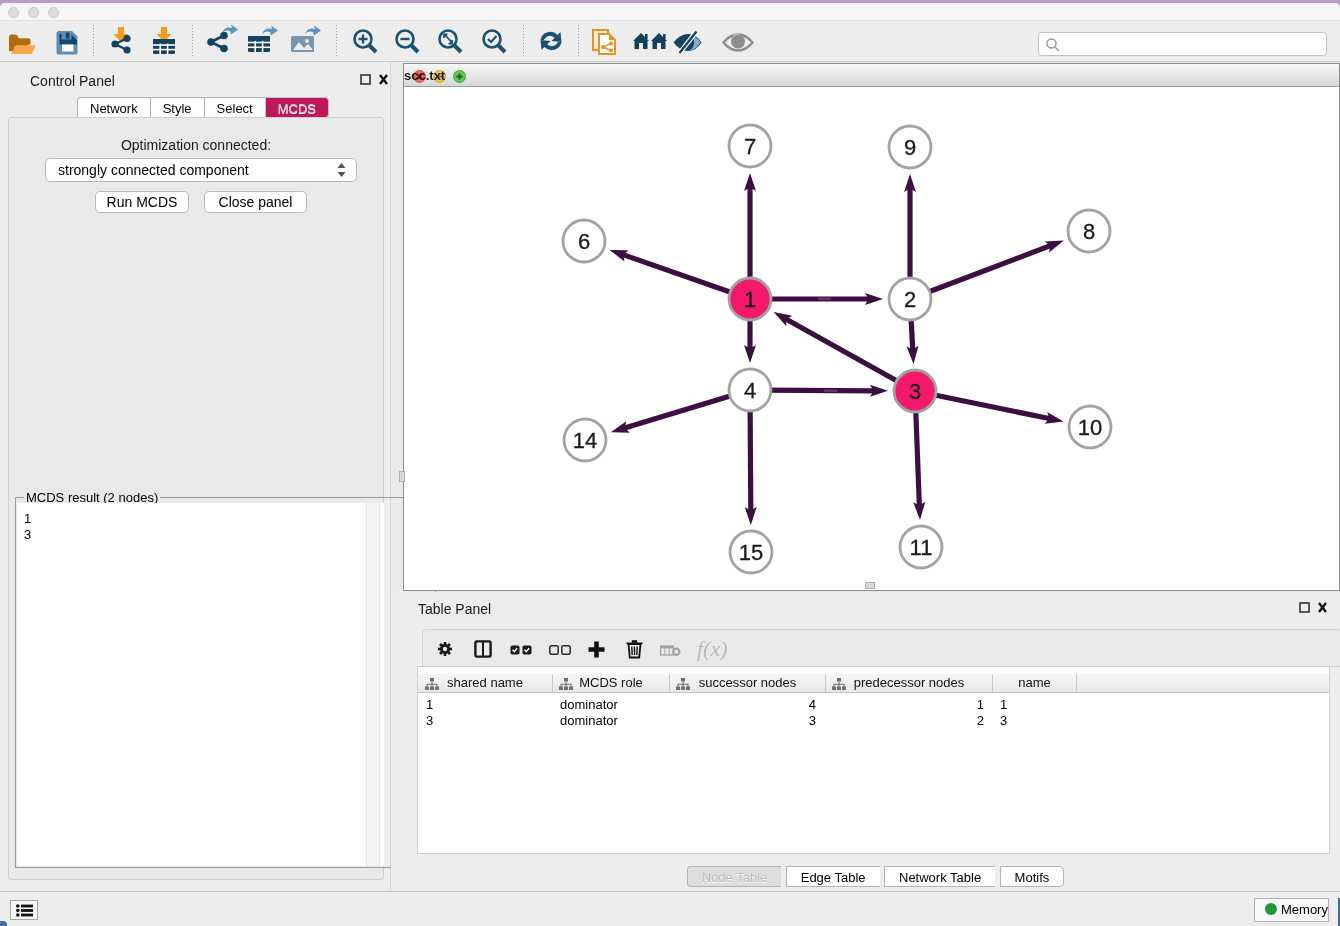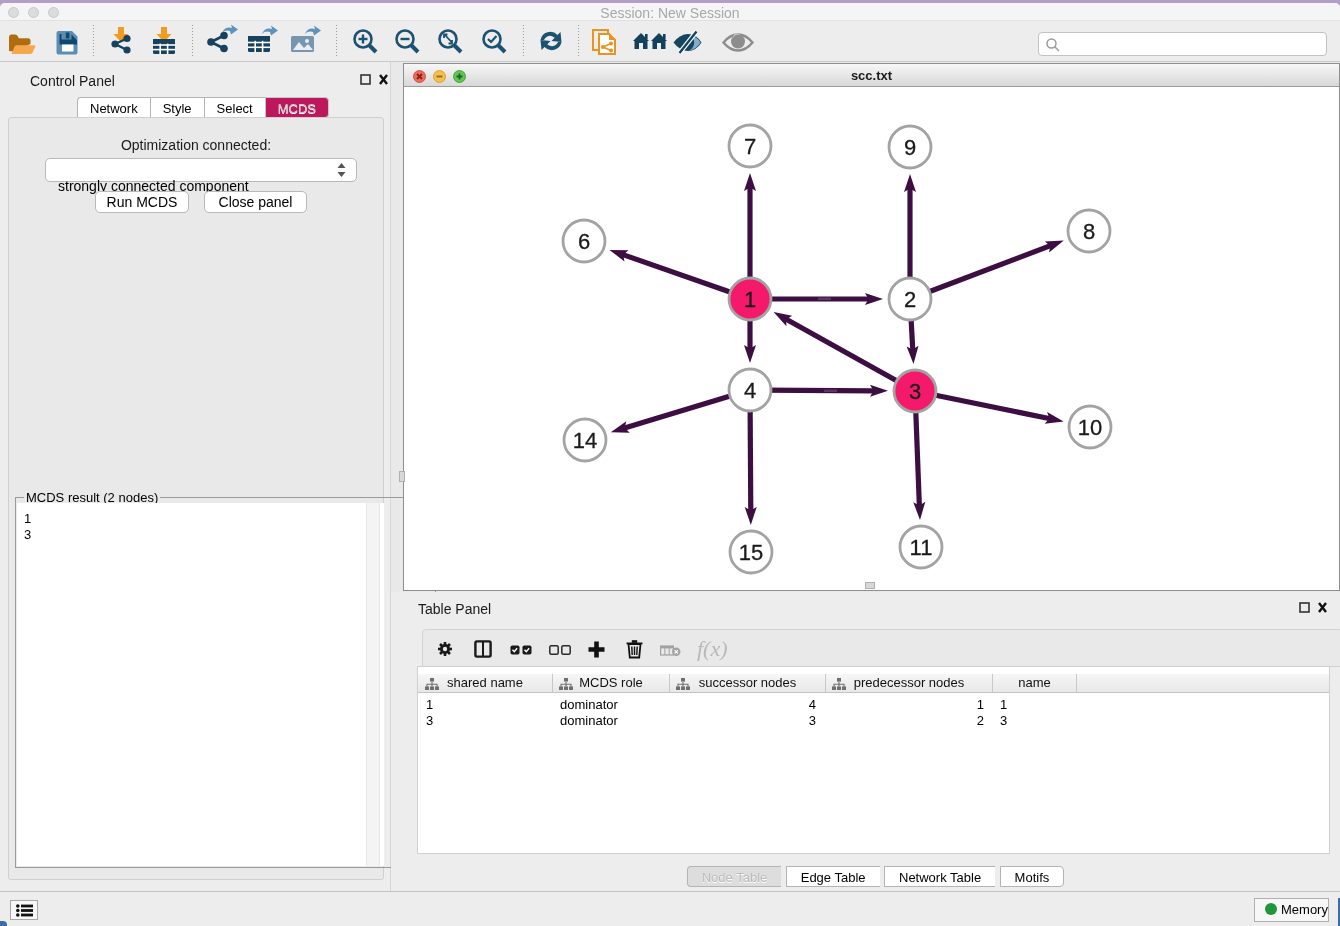--- a/index.html
+++ b/index.html
@@ -16,30 +16,30 @@
 .main { position:absolute; left:0; top:59px; width:1340px; height:829px; background:#e9e9e9; }
 
 .cpanel { position:absolute; left:0; top:0; width:391px; height:829px; background:#ededed; border-right:1px solid #d6d6d6; }
 .ptitle { position:absolute; font-size:14px; color:#1a1a1a; }
 .tabrow { position:absolute; top:35px; left:77px; height:38px; display:flex; }
 .tab { height:21px; font-size:13px; color:#000; background:#fff; border:1px solid #b4b4b4; border-right:none; padding:3px 12px 0 12px; }
 .tab.first { border-radius:4px 0 0 0; }
 .tab.sel { background:#be185d; color:#c9c9c9; border:1px solid #c6c6c6; border-radius:0 4px 4px 0; text-shadow:0 1px 0 #fff; }
 .tabcontent { position:absolute; left:8px; top:55px; width:376px; height:763px; background:#e9e9e9; border:1px solid #cfcfcf; border-radius:3px; }
 .octext { position:absolute; top:19px; width:100%; text-align:center; font-size:14px; color:#1a1a1a; }
-.dropdown { position:absolute; left:36px; top:40px; width:312px; height:24px; background:#fff; border:1px solid #b9b9b9; border-radius:5px; font-size:14px; color:#000; padding:19px 0 0 12px; }
+.dropdown { position:absolute; left:36px; top:40px; width:312px; height:24px; background:#fff; border:1px solid #b9b9b9; border-radius:5px; font-size:14px; color:#000; padding:3px 0 0 12px; }
 .btn { position:absolute; height:22px; background:#fff; border:1px solid #b9b9b9; border-radius:5px; font-size:14px; color:#000; text-align:center; padding-top:2px; }
 .groupbox { position:absolute; left:6px; top:379px; width:421px; height:371px; border:1px solid #9a9a9a; }
 .grouplabel { position:absolute; left:8px; top:-8px; background:#e9e9e9; font-size:13px; color:#000; padding:0 2px; }
 .listarea { position:absolute; left:1px; top:5px; width:367px; height:363px; background:#fff; font-size:13px; color:#000; padding:8px 0 0 7px; line-height:16px; }
 .vscroll { position:absolute; right:4px; top:0; width:14px; height:100%; background:#f4f4f4; border-left:1px solid #e8e8e8; border-right:1px solid #e8e8e8; }
 
 .netwin { position:absolute; left:403px; top:1px; width:937px; height:528px; border:1px solid #8e8e8e; background:#fff; }
 .nettitle { position:absolute; left:0; top:0; width:100%; height:23px; background:linear-gradient(#f7f7f7, #d8d8d8); border-bottom:1px solid #9c9c9c; }
-.nettitle .t { position:absolute; width:100%; text-align:center; top:4px; font-size:13px; color:#1a1a1a; font-weight:bold; }
+.nettitle .t { position:absolute; width:100%; top:4px; font-size:13px; color:#1a1a1a; font-weight:bold; }
 .canvas { position:absolute; left:0; top:24px; width:935px; height:502px; background:#fff; }
 
 .tpanel { position:absolute; left:391px; top:530px; width:949px; height:299px; background:#ededed; }
 .tbar { position:absolute; left:22px; top:37px; width:920px; height:38px; background:#e9e9e9; border:1px solid #d2d2d2; border-radius:4px 4px 0 0;margin-left:9px; }
 .ttable { position:absolute; left:26px; top:74px; width:913px; height:188px; background:#fff; border:1px solid #cfcfcf; }
 .thead { position:absolute; left:0; top:7px; width:100%; height:19px; background:linear-gradient(#f6f6f6,#e8e8e8); border-bottom:1px solid #c4c4c4; }
 .thcell { position:absolute; top:0; height:18px; border-right:1px solid #c8c8c8; font-size:13px; color:#111; text-align:center; padding-top:1px; }
 .trow { position:absolute; width:100%; height:16px; font-size:13px; color:#000; }
 .tcell { position:absolute; top:1px; }
 .btabs { position:absolute; left:10px; top:274px; width:100%; height:21px; text-align:center; }
@@ -50,21 +50,20 @@
 .memb { position:absolute; left:1254px; top:6px; width:75px; height:24px; background:#f7f7f7; border:1px solid #b0b0b0; font-size:13px; color:#000; }
 .listb { position:absolute; left:10px; top:8px; width:28px; height:20px; background:#f7f7f7; border:1px solid #a8a8a8; }
 </style>
 </head>
 <body>
 <div class="app">
   <div class="titlebar">
     <div class="tl" style="left:8px;"></div>
     <div class="tl" style="left:28px;"></div>
     <div class="tl" style="left:48px;"></div>
-    <div class="title-text">Session: New Session</div>
   </div>
   <div class="toolbar" id="toolbar">
     <div class="sep" style="left:93px;"></div>
     <div class="sep" style="left:192px;"></div>
     <div class="sep" style="left:336px;"></div>
     <div class="sep" style="left:523px;"></div>
     <div class="sep" style="left:578px;"></div>
     <svg class="ticon" style="left:0px;" width="40" height="41" viewBox="0 0 40 41">
       <path d="M9 30 L9 16.5 Q9 13.5 11.5 13.5 L15 13.5 Q17 13.5 17.8 15.3 L18.8 17.3 L28 17.3 Q30.5 17.3 30.5 19.8 L30.5 23 L14 30.5 Z" fill="#b06d10"></path>
       <path d="M11.5 33 L30.5 33 Q32 33 32.6 31.6 L35.3 25.6 Q35.9 24.2 34.2 24.2 L16.8 24.2 Q15.2 24.2 14.6 25.6 L11.5 33 Z" fill="#f6a74c"></path>

